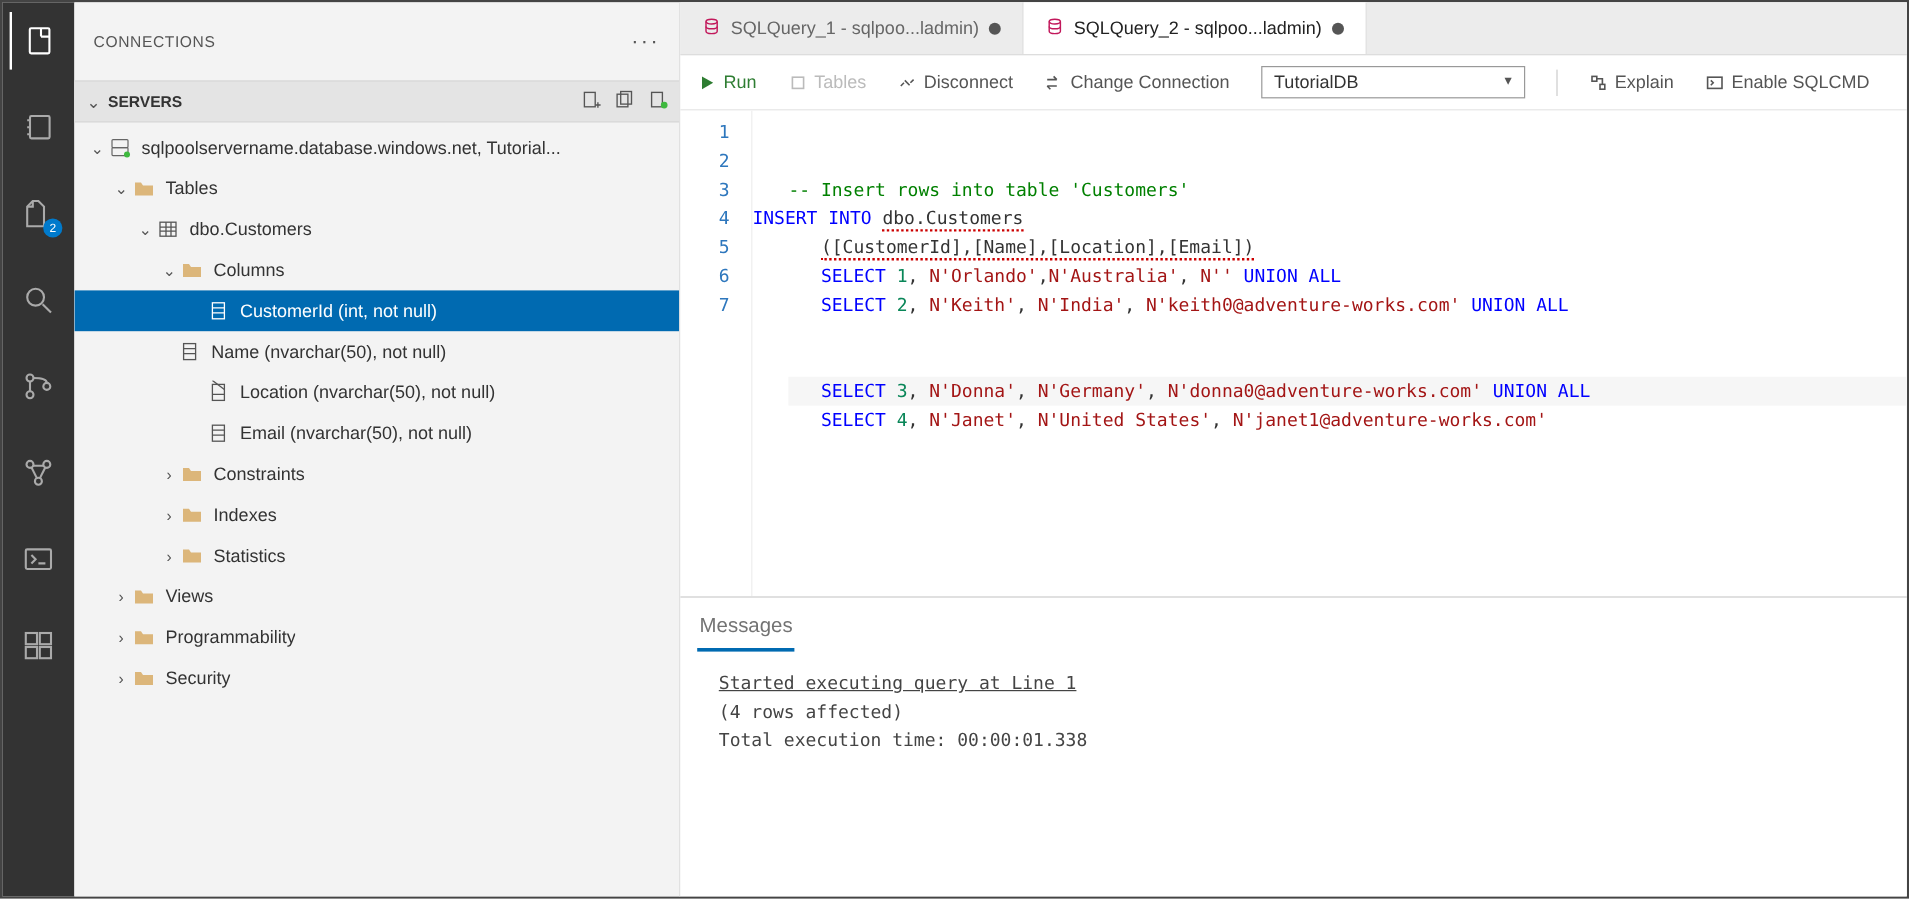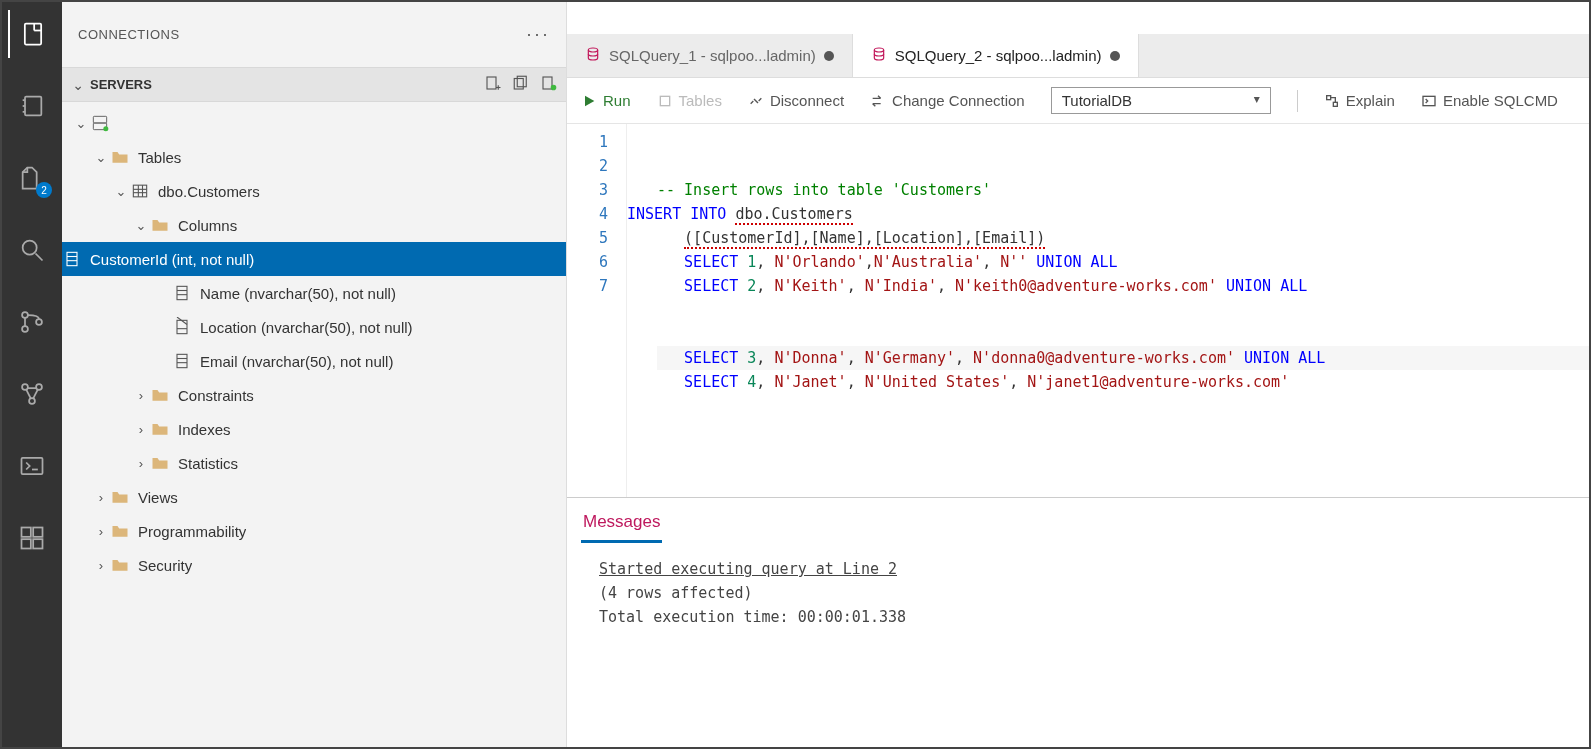--- a/index.html
+++ b/index.html
@@ -33,21 +33,21 @@
 .tree-row.selected { background: #006ab1; color: #fff; }
 .folder-icon svg { fill: #dcb67a; }
 .column-icon svg, .table-icon svg { stroke: #555; fill: none; stroke-width: 1.3; }
 .tree-row.selected .column-icon svg { stroke: #fff; }
 .server-icon svg { stroke: #666; fill: none; stroke-width: 1.2; }
 .server-icon .dot { fill: #3fb93f; stroke: none; }
 
 
 .main { flex: 1; display: flex; flex-direction: column; background: #fff; }
 
-.tabs { display: flex; height: 44px; background: #ececec; border-bottom: 1px solid #ddd; margin-top: 32px; }
+.tabs { display: flex; height: 44px; background: #ececec; border-bottom: 1px solid #ddd; }
 .tab { display: flex; align-items: center; padding: 0 18px; gap: 8px; background: #ececec; cursor: pointer; font-size: 15px; color: #666; border-right: 1px solid #ddd; }
 .tab.active { background: #fff; color: #222; }
 .tab .db-icon svg { stroke: #c2185b; fill: none; stroke-width: 1.8; }
 .tab .dirty { width: 10px; height: 10px; border-radius: 50%; background: #555; }
 
 .toolbar { display: flex; align-items: center; height: 46px; padding: 0 14px; gap: 26px; border-bottom: 1px solid #e5e5e5; }
 .tb-btn { display: flex; align-items: center; gap: 6px; color: #555; font-size: 15px; cursor: pointer; }
 .tb-btn.run { color: #2e7d32; }
 .tb-btn.cancel { color: #bbb; }
 .tb-btn svg { width: 16px; height: 16px; }
@@ -64,21 +64,21 @@
 .cmt { color: #008000; }
 .kw { color: #0000ff; }
 .str { color: #a31515; }
 .num { color: #098658; }
 .ident { color: #333; }
 .sq { border-bottom: 2px dotted #cc0000; }
 
 
 .msg-panel { border-top: 1px solid #ccc; height: 250px; display: flex; flex-direction: column; }
 .msg-tabs { display: flex; padding: 10px 14px 0 14px; }
-.msg-tab { padding: 4px 2px 8px 2px; font-size: 17px; color: #be185d; border-bottom: 3px solid #006ab1; cursor: pointer; }
+.msg-tab { padding: 4px 2px 8px 2px; font-size: 17px; color: #737373; border-bottom: 3px solid #006ab1; cursor: pointer; }
 .msg-body { padding: 14px 14px 0 32px; font-family: Consolas, monospace; font-size: 15px; color: #444; display: flex; gap: 40px; }
 .msg-time { color: #444; }
 .msg-lines div { line-height: 24px; }
 .msg-lines .ul { text-decoration: underline; }
 </style>
 </head>
 <body>
 
 <div class="app">
 
@@ -175,20 +175,21 @@
     <div class="tree">
       <div class="tree-row" style="padding-left:10px">
         <span class="expander">⌄</span>
         <span class="icon server-icon">
             <svg viewBox="0 0 24 24">
               <rect x="4" y="4" width="16" height="8" rx="1"></rect>
               <rect x="4" y="12" width="16" height="8" rx="1"></rect>
               <circle class="dot" cx="19" cy="19" r="3"></circle>
             </svg>
           </span>
+        <span class="label">sqlpoolservername.database.windows.net, Tutorial...</span>
       </div>
       <div class="tree-row" style="padding-left:30px">
         <span class="expander">⌄</span>
         <span class="icon folder-icon">
             <svg viewBox="0 0 24 24">
               <path d="M3 6 L9 6 L11 9 L21 9 L21 19 L3 19 Z"></path>
             </svg>
           </span>
         <span class="label">Tables</span>
       </div>
@@ -207,31 +208,31 @@
       </div>
       <div class="tree-row" style="padding-left:70px">
         <span class="expander">⌄</span>
         <span class="icon folder-icon">
             <svg viewBox="0 0 24 24">
               <path d="M3 6 L9 6 L11 9 L21 9 L21 19 L3 19 Z"></path>
             </svg>
           </span>
         <span class="label">Columns</span>
       </div>
-      <div class="tree-row selected" style="">
+      <div class="tree-row selected" style="padding-left:110px">
         <span class="icon column-icon">
             <svg viewBox="0 0 24 24">
               <rect x="6" y="4" width="12" height="16"></rect>
               <line x1="6" y1="9" x2="18" y2="9"></line>
               <line x1="6" y1="14" x2="18" y2="14"></line>
             </svg>
           </span>
         <span class="label">CustomerId (int, not null)</span>
       </div>
-      <div class="tree-row" style="padding-left:110px">
+      <div class="tree-row" style="padding-left:86px">
         <span class="icon column-icon">
             <svg viewBox="0 0 24 24">
               <rect x="6" y="4" width="12" height="16"></rect>
               <line x1="6" y1="9" x2="18" y2="9"></line>
               <line x1="6" y1="14" x2="18" y2="14"></line>
             </svg>
           </span>
         <span class="label">Name (nvarchar(50), not null)</span>
       </div>
       <div class="tree-row" style="padding-left:110px">
@@ -395,21 +396,21 @@
         <span class="code-line"><span class="cmt">-- Insert rows into table 'Customers'</span></span><span class="code-line"><span style="margin-left:-30px;"></span><span class="kw">INSERT</span> <span class="kw">INTO</span> <span class="ident sq">dbo.Customers</span></span><span class="code-line">   <span class="ident sq">([CustomerId],[Name],[Location],[Email])</span></span><span class="code-line">   <span class="kw">SELECT</span> <span class="num">1</span>, <span class="str">N'Orlando'</span>,<span class="str">N'Australia'</span>, <span class="str">N''</span> <span class="kw">UNION ALL</span></span><span class="code-line">   <span class="kw">SELECT</span> <span class="num">2</span>, <span class="str">N'Keith'</span>, <span class="str">N'India'</span>, <span class="str">N'keith0@adventure-works.com'</span> <span class="kw">UNION ALL</span></span><span class="code-line hl">   <span class="kw">SELECT</span> <span class="num">3</span>, <span class="str">N'Donna'</span>, <span class="str">N'Germany'</span>, <span class="str">N'donna0@adventure-works.com'</span> <span class="kw">UNION ALL</span></span><span class="code-line">   <span class="kw">SELECT</span> <span class="num">4</span>, <span class="str">N'Janet'</span>, <span class="str">N'United States'</span>, <span class="str">N'janet1@adventure-works.com'</span></span>
       </div>
     </div>
 
     <div class="msg-panel">
       <div class="msg-tabs">
         <div class="msg-tab">Messages</div>
       </div>
       <div class="msg-body">
         <div class="msg-lines">
-          <div class="ul">Started executing query at Line 2</div>
+          <div class="ul">Started executing query at Line 1</div>
           <div>(4 rows affected)</div>
           <div>Total execution time: 00:00:01.338</div>
         </div>
       </div>
     </div>
   </div>
 
 </div>
 
 </body></html>

